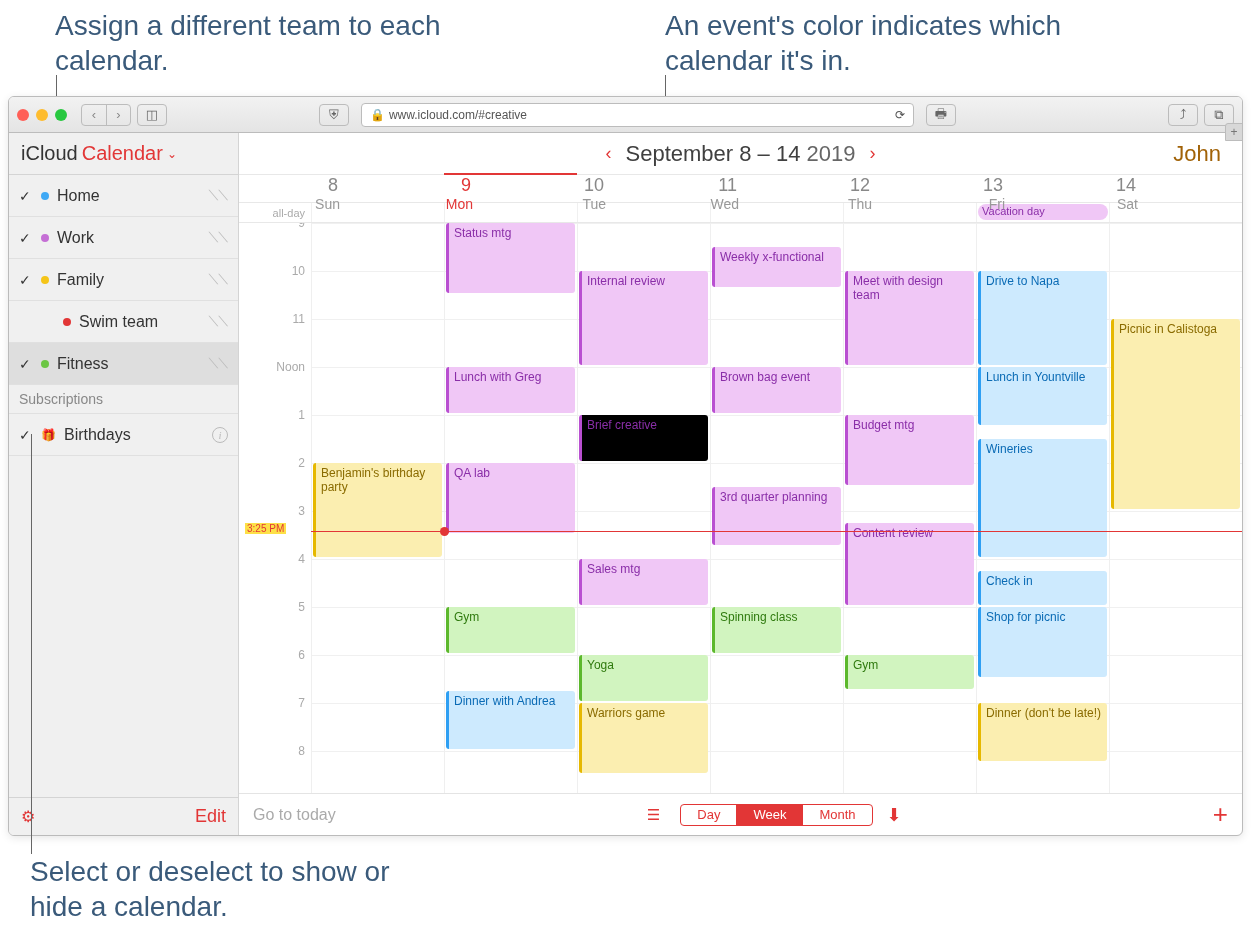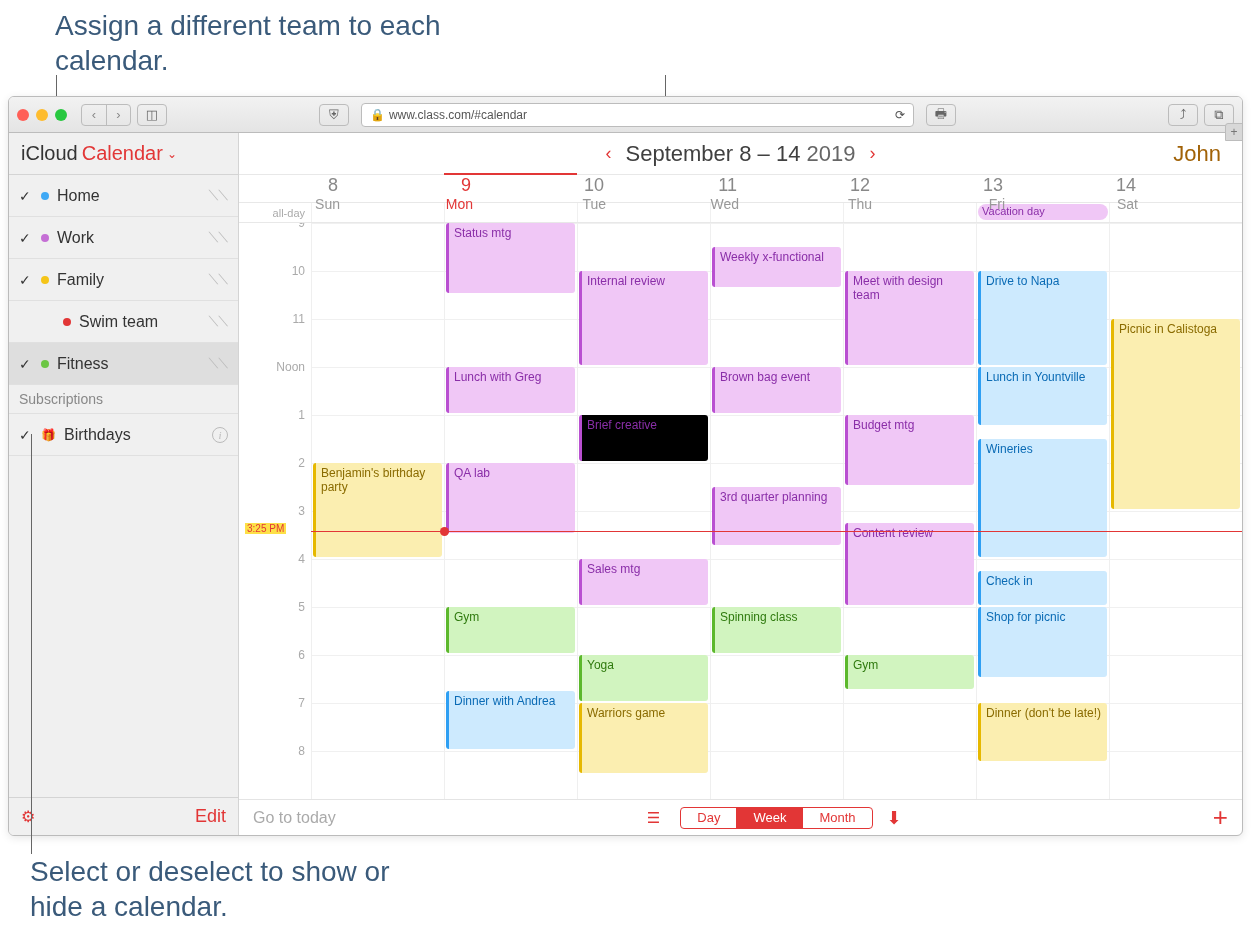--- a/index.html
+++ b/index.html
@@ -88,56 +88,57 @@
   .hour-line { position: absolute; left: 0; right: 0; height: 1px; background: #f0f0f0; }
   .today-underline { position:absolute; height:2px; background:#e23636; top:-2px; left:0; right:0; }
   
   .event { position: absolute; left: 1px; right: 2px; border-radius: 3px; font-size: 12px; padding: 3px 5px; overflow: hidden; border-left: 3px solid; line-height: 1.2; }
   
   .now-line { position: absolute; left: 0; right: 0; height: 1px; background: #e23636; z-index: 50; }
   .now-dot { position: absolute; width: 9px; height: 9px; background: #e23636; border-radius: 50%; top: -4px; }
   .now-label { position: absolute; left: -66px; top: -8px; font-size: 10px; color: #e23636; background:#fde047; padding:0 2px;}
   
   
-  .bottom-bar { height: 36px; border-top: 1px solid #e4e4e4; display: flex; align-items: center; padding: 0 14px; gap: 14px; }
+  .bottom-bar { height: 42px; border-top: 1px solid #e4e4e4; display: flex; align-items: center; padding: 0 14px; gap: 14px; }
   .go-today { color: #aaa; font-size: 16px; }
   .view-seg { display: flex; border: 1px solid #e23636; border-radius: 4px; overflow: hidden; height: 22px; font-size: 13px; }
   .view-seg span { padding: 2px 16px; color: #e23636; display:flex; align-items:center; }
   .view-seg span.active { background: #e23636; color: #fff; }
   .view-seg span + span { border-left: 1px solid #e23636; }
   .red-icon { color: #e23636; font-size: 18px; }
   .plus-btn { margin-left: auto; color: #e23636; font-size: 26px; font-weight: 200; }
   .list-icon { color:#e23636; font-size:15px; margin-left:auto; margin-right:6px;}
 </style>
 </head>
 <body>
 
 <div class="callouts-top">
   <div class="callout callout-1">Assign a different team to each calendar.</div>
+  <div class="callout callout-2">An event's color indicates which calendar it's in.</div>
 </div>
 <div class="callout-line-1"></div>
 <div class="callout-line-2"></div>
 
 <div class="window">
   <div class="browser-bar">
     <div class="traffic">
       <div class="dot r"></div>
       <div class="dot y"></div>
       <div class="dot g"></div>
     </div>
     <div class="nav-btns">
       <span>‹</span>
       <span>›</span>
     </div>
     <div class="tb-btn">◫</div>
     <div class="spacer"></div>
     <div class="tb-btn">⛨</div>
     <div class="url-bar">
       <span class="lock">🔒</span>
-      <span>www.class.com/#calendar</span>
+      <span>www.icloud.com/#creative</span>
       <span class="reload">⟳</span>
     </div>
     <div class="tb-btn">🖶</div>
     <div style="flex:0 0 200px"></div>
     <div class="tb-btn">⤴</div>
     <div class="tb-btn">⧉</div>
   </div>
   <div class="tab-plus">+</div>
 
   <div class="app">

